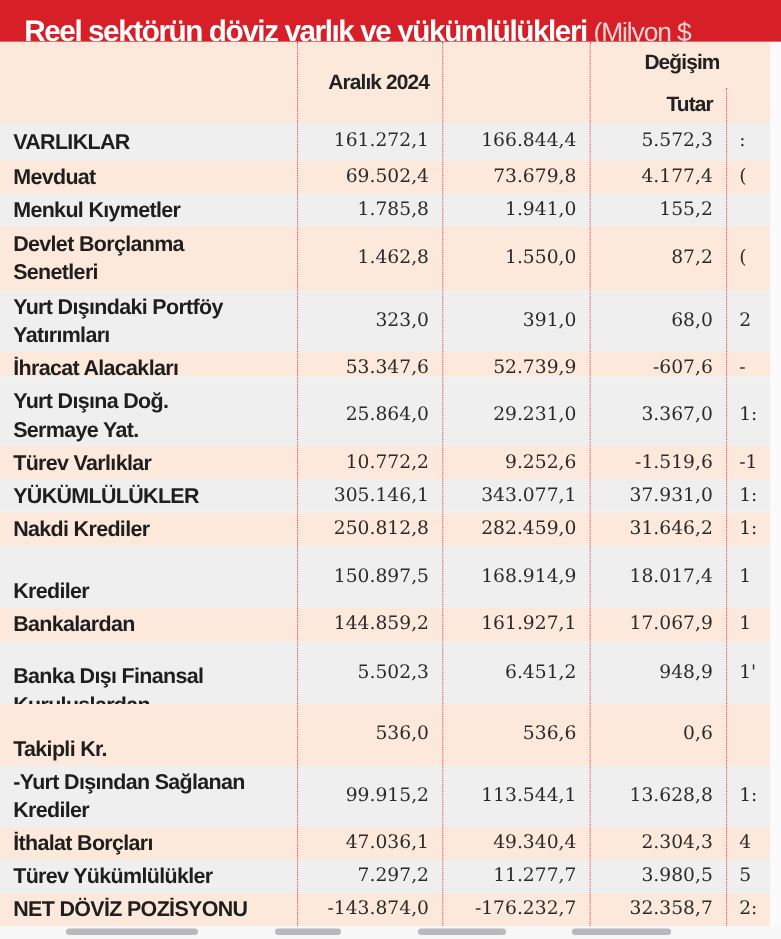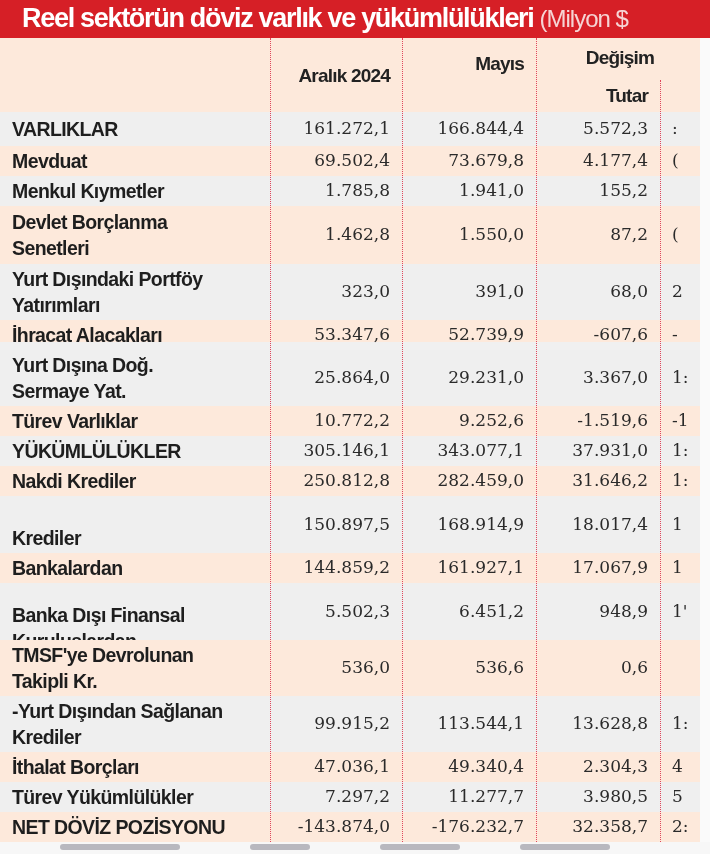--- a/index.html
+++ b/index.html
@@ -1,18 +1,18 @@
 <!DOCTYPE html>
 <html><head>
 <meta charset="utf-8">
 <style>
   html,body{margin:0;padding:0;}
   body{width:710px;height:854px;overflow:hidden;background:#f0f0f0;position:relative;font-family:"Liberation Sans",sans-serif;}
   .title{position:absolute;left:0;top:0;width:710px;height:38px;background:#d61f26;color:#fff;white-space:nowrap;overflow:hidden;}
-  .title .main{font-family:"Liberation Sans",sans-serif;font-weight:bold;font-size:27px;letter-spacing:-1.3px;position:absolute;left:22px;top:3px;}
+  .title .main{font-family:"Liberation Sans",sans-serif;font-weight:bold;font-size:27px;letter-spacing:-1.3px;position:absolute;left:22px;top:13px;}
   .title .unit{font-weight:normal;font-size:24px;letter-spacing:-1px;color:#f6d4d4;margin-left:6px;}
   .table{position:absolute;left:0;top:38px;width:700px;}
   .hdr{position:absolute;left:0;top:0;width:700px;height:74px;background:#fde9db;}
   .hcell{position:absolute;font-weight:bold;color:#222;font-size:19px;letter-spacing:-0.8px;text-align:right;line-height:24px;}
   .row{position:absolute;left:0;width:700px;}
   .row.peach{background:#fde9db;}
   .row.grey{background:#efefef;}
   .lbl{position:absolute;left:12px;font-weight:bold;color:#1e1e1e;font-size:19.5px;letter-spacing:-0.6px;line-height:26px;}
   .num{position:absolute;font-family:"DejaVu Serif","Liberation Serif",serif;color:#2a2a2a;font-size:17px;text-align:right;white-space:nowrap;overflow:hidden;}
   .c1{left:272px;width:118px;}
@@ -27,21 +27,20 @@
 </head>
 <body>
 
 <div class="title">
   <span class="main"><span>Reel sektörün döviz varlık ve yükümlülükleri</span><span class="unit">(Milyon $</span></span>
 </div>
 
 <div class="table">
   <div class="hdr">
     <div class="hcell" style="left:272px;width:118px;top:26px;">Aralık 2024</div>
-    <div class="hcell" style="left:404px;width:120px;top:14px;">Mayıs</div>
     <div class="hcell" style="left:560px;width:120px;top:8px;text-align:center;">Değişim</div>
     <div class="hcell" style="left:538px;width:110px;top:46px;">Tutar</div>
   </div>
   <div id="rows">
       <div class="row grey" style="top: 74px; height: 34px;">
         <div class="lbl" style="top:4px"><span>VARLIKLAR</span></div>
         <div class="num c1" style="top:6px">161.272,1</div>
         <div class="num c2" style="top:6px">166.844,4</div>
         <div class="num c3" style="top:6px">5.572,3</div>
         <div class="num c4" style="top:6px;left:672px">:</div>
@@ -124,21 +123,21 @@
         <div class="num c4" style="top:4px;left:672px">1</div>
       </div>
       <div class="row grey" style="top: 545px; height: 57px;">
         <div class="lbl" style="top:19px"><span>Banka Dışı Finansal</span><br><span>Kuruluşlardan</span></div>
         <div class="num c1" style="top:17.5px">5.502,3</div>
         <div class="num c2" style="top:17.5px">6.451,2</div>
         <div class="num c3" style="top:17.5px">948,9</div>
         <div class="num c4" style="top:17.5px;left:672px">1'</div>
       </div>
       <div class="row peach" style="top: 602px; height: 56px;">
-        <div class="lbl" style="top:2px"><span>TMSF'ye Devrolunan</span><br><span>Takipli Kr.</span></div>
+        <div class="lbl" style="top:2px"><br><span>Takipli Kr.</span></div>
         <div class="num c1" style="top:17px">536,0</div>
         <div class="num c2" style="top:17px">536,6</div>
         <div class="num c3" style="top:17px">0,6</div>
         <div class="num c4" style="top:17px;left:672px"></div>
       </div>
       <div class="row grey" style="top: 658px; height: 56px;">
         <div class="lbl" style="top:2px"><span>-Yurt Dışından Sağlanan</span><br><span>Krediler</span></div>
         <div class="num c1" style="top:17px">99.915,2</div>
         <div class="num c2" style="top:17px">113.544,1</div>
         <div class="num c3" style="top:17px">13.628,8</div>

